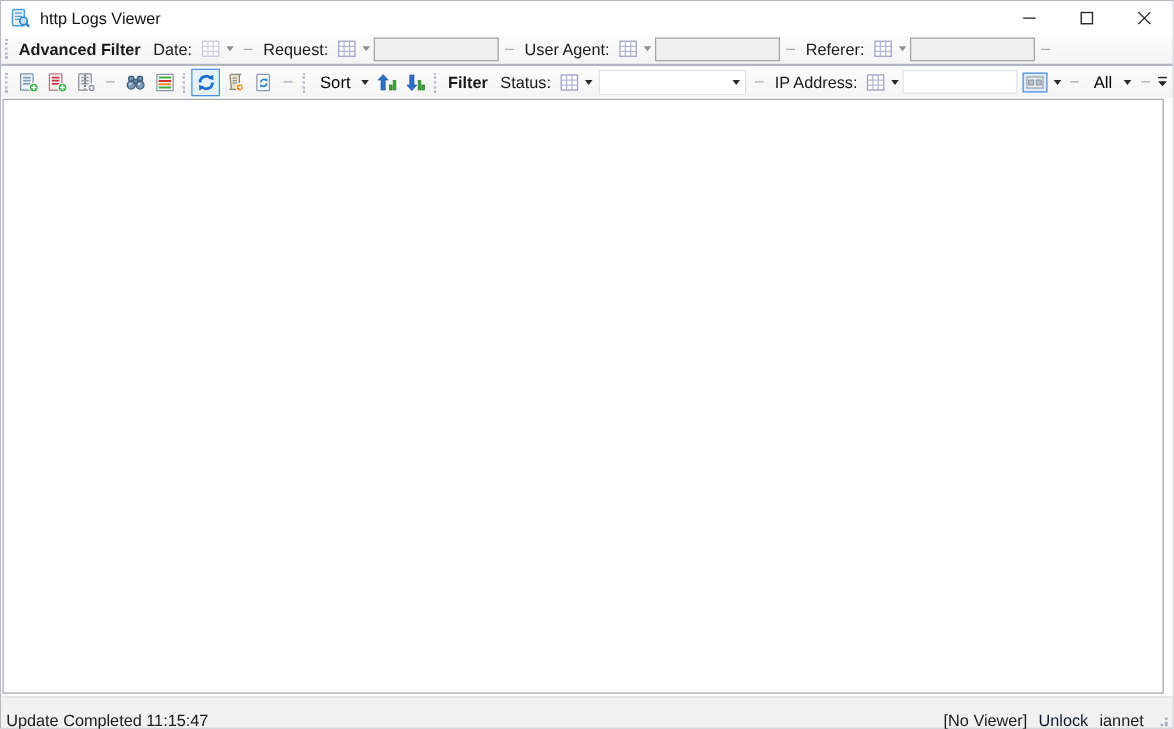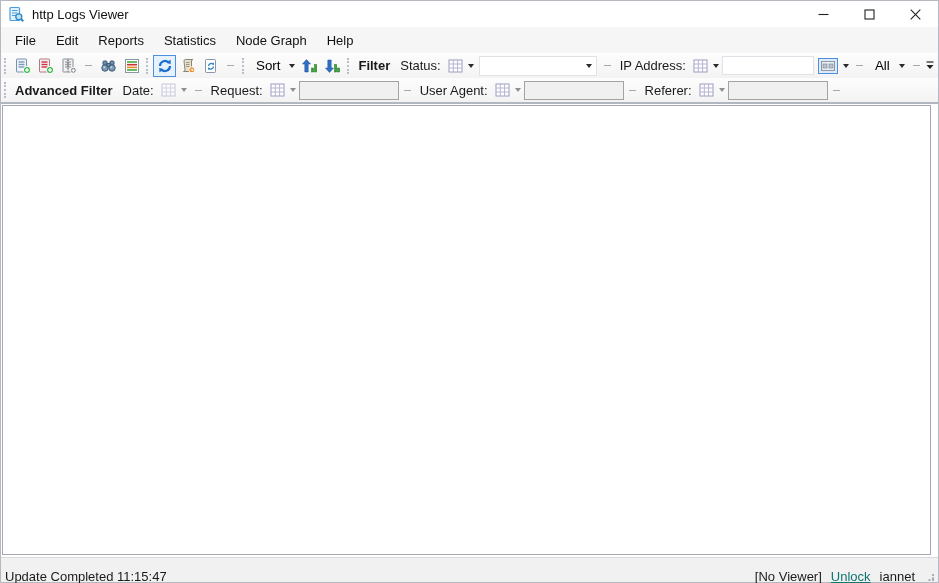--- a/index.html
+++ b/index.html
@@ -39,21 +39,21 @@
   .ipfmt-box { width:20px; height:16px; border:1px solid #4f8fdd; background:#dceafa; display:flex; align-items:center; justify-content:center; }
   .overflow-btn { position:absolute; right:1px; top:1px; width:14px; height:23px; border:none; background:transparent; display:flex; align-items:center; justify-content:center; }
 
   
   .main { flex:1 1 auto; background:#ffffff; position:relative; }
   .content-panel { position:absolute; left:1px; right:7px; top:1px; bottom:2px; background:#fff; border:1px solid #a5a9b1; }
 
   
   .statusbar { height:25px; background:#f1f1f2; border-top:1px solid #dadada; display:flex; align-items:center; padding:13px 3px 0 4px; flex:0 0 auto; font-size:13px; }
   .sb-right { margin-left:auto; display:flex; align-items:center; gap:9px; }
-  .link { color:#0f766e; text-decoration:underline; }
+  .link { color:#0f172a; }
   .resize-grip { width:11px; height:11px; align-self:flex-end; margin-bottom:2px; }
 </style>
 </head>
 <body>
 
 <div class="window">
 
   <div class="titlebar">
     <span class="app-ico">
       <svg width="17" height="17" viewBox="0 0 17 17">
@@ -79,27 +79,83 @@
       </button>
       <button class="cap-btn">
         <svg width="11" height="11" viewBox="0 0 11 11">
             <line x1="0.7" y1="0.7" x2="10.3" y2="10.3" stroke="#222" stroke-width="1.1"></line>
             <line x1="10.3" y1="0.7" x2="0.7" y2="10.3" stroke="#222" stroke-width="1.1"></line>
           </svg>
       </button>
     </div>
   </div>
 
-  <div class="menubar">
-    <div class="menu-item">File</div>
-    <div class="menu-item">Edit</div>
-    <div class="menu-item">Reports</div>
-    <div class="menu-item">Statistics</div>
-    <div class="menu-item">Node Graph</div>
-    <div class="menu-item">Help</div>
+
+  <div class="toolbar row2">
+    <div class="grip"></div>
+
+    <span class="tlabel bold">Advanced Filter</span>
+    <span class="tlabel">Date:</span>
+    <button class="grid-btn faded">
+      <svg width="15" height="14" viewBox="0 0 15 14">
+        <rect x="1" y="1" width="13" height="12" fill="#fff" stroke="#9c9cc0"></rect>
+        <line x1="5.3" y1="1" x2="5.3" y2="13" stroke="#b4b4d4"></line>
+        <line x1="9.6" y1="1" x2="9.6" y2="13" stroke="#b4b4d4"></line>
+        <line x1="1" y1="5" x2="14" y2="5" stroke="#b4b4d4"></line>
+        <line x1="1" y1="9" x2="14" y2="9" stroke="#b4b4d4"></line>
+      </svg>
+      <span class="dd-arrow gray"></span>
+    </button>
+
+    <div class="dash"></div>
+
+    <span class="tlabel">Request:</span>
+    <button class="grid-btn">
+      <svg width="15" height="14" viewBox="0 0 15 14">
+        <rect x="1" y="1" width="13" height="12" fill="#fff" stroke="#9c9cc0"></rect>
+        <line x1="5.3" y1="1" x2="5.3" y2="13" stroke="#b4b4d4"></line>
+        <line x1="9.6" y1="1" x2="9.6" y2="13" stroke="#b4b4d4"></line>
+        <line x1="1" y1="5" x2="14" y2="5" stroke="#b4b4d4"></line>
+        <line x1="1" y1="9" x2="14" y2="9" stroke="#b4b4d4"></line>
+      </svg>
+      <span class="dd-arrow gray"></span>
+    </button>
+    <input class="tinput" style="width: 100px;" value="">
+
+    <div class="dash"></div>
+
+    <span class="tlabel">User Agent:</span>
+    <button class="grid-btn">
+      <svg width="15" height="14" viewBox="0 0 15 14">
+        <rect x="1" y="1" width="13" height="12" fill="#fff" stroke="#9c9cc0"></rect>
+        <line x1="5.3" y1="1" x2="5.3" y2="13" stroke="#b4b4d4"></line>
+        <line x1="9.6" y1="1" x2="9.6" y2="13" stroke="#b4b4d4"></line>
+        <line x1="1" y1="5" x2="14" y2="5" stroke="#b4b4d4"></line>
+        <line x1="1" y1="9" x2="14" y2="9" stroke="#b4b4d4"></line>
+      </svg>
+      <span class="dd-arrow gray"></span>
+    </button>
+    <input class="tinput" style="width: 100px;" value="">
+
+    <div class="dash"></div>
+
+    <span class="tlabel">Referer:</span>
+    <button class="grid-btn">
+      <svg width="15" height="14" viewBox="0 0 15 14">
+        <rect x="1" y="1" width="13" height="12" fill="#fff" stroke="#9c9cc0"></rect>
+        <line x1="5.3" y1="1" x2="5.3" y2="13" stroke="#b4b4d4"></line>
+        <line x1="9.6" y1="1" x2="9.6" y2="13" stroke="#b4b4d4"></line>
+        <line x1="1" y1="5" x2="14" y2="5" stroke="#b4b4d4"></line>
+        <line x1="1" y1="9" x2="14" y2="9" stroke="#b4b4d4"></line>
+      </svg>
+      <span class="dd-arrow gray"></span>
+    </button>
+    <input class="tinput" style="width: 100px;" value="">
+
+    <div class="dash"></div>
   </div>
 
   <div class="toolbar row1">
     <div class="grip"></div>
 
     <button class="tbtn">
       <svg width="16" height="16" viewBox="0 0 16 16">
         <rect x="1.5" y="1" width="10" height="13" rx="0.5" fill="#eef4fb" stroke="#7a93ad"></rect>
         <line x1="3.5" y1="4" x2="9.5" y2="4" stroke="#7f9ab5" stroke-width="1.4"></line>
         <line x1="3.5" y1="6.5" x2="9.5" y2="6.5" stroke="#7f9ab5" stroke-width="1.4"></line>
@@ -260,84 +316,20 @@
     </button>
 
     <div class="dash"></div>
 
     <button class="overflow-btn">
       <svg width="8" height="10" viewBox="0 0 8 10">
         <line x1="0.5" y1="1" x2="7.5" y2="1" stroke="#222" stroke-width="1.2"></line>
         <polygon points="0.5,4 7.5,4 4,8" fill="#222"></polygon>
       </svg>
     </button>
-  </div>
-
-  <div class="toolbar row2">
-    <div class="grip"></div>
-
-    <span class="tlabel bold">Advanced Filter</span>
-    <span class="tlabel">Date:</span>
-    <button class="grid-btn faded">
-      <svg width="15" height="14" viewBox="0 0 15 14">
-        <rect x="1" y="1" width="13" height="12" fill="#fff" stroke="#9c9cc0"></rect>
-        <line x1="5.3" y1="1" x2="5.3" y2="13" stroke="#b4b4d4"></line>
-        <line x1="9.6" y1="1" x2="9.6" y2="13" stroke="#b4b4d4"></line>
-        <line x1="1" y1="5" x2="14" y2="5" stroke="#b4b4d4"></line>
-        <line x1="1" y1="9" x2="14" y2="9" stroke="#b4b4d4"></line>
-      </svg>
-      <span class="dd-arrow gray"></span>
-    </button>
-
-    <div class="dash"></div>
-
-    <span class="tlabel">Request:</span>
-    <button class="grid-btn">
-      <svg width="15" height="14" viewBox="0 0 15 14">
-        <rect x="1" y="1" width="13" height="12" fill="#fff" stroke="#9c9cc0"></rect>
-        <line x1="5.3" y1="1" x2="5.3" y2="13" stroke="#b4b4d4"></line>
-        <line x1="9.6" y1="1" x2="9.6" y2="13" stroke="#b4b4d4"></line>
-        <line x1="1" y1="5" x2="14" y2="5" stroke="#b4b4d4"></line>
-        <line x1="1" y1="9" x2="14" y2="9" stroke="#b4b4d4"></line>
-      </svg>
-      <span class="dd-arrow gray"></span>
-    </button>
-    <input class="tinput" style="width: 100px;" value="">
-
-    <div class="dash"></div>
-
-    <span class="tlabel">User Agent:</span>
-    <button class="grid-btn">
-      <svg width="15" height="14" viewBox="0 0 15 14">
-        <rect x="1" y="1" width="13" height="12" fill="#fff" stroke="#9c9cc0"></rect>
-        <line x1="5.3" y1="1" x2="5.3" y2="13" stroke="#b4b4d4"></line>
-        <line x1="9.6" y1="1" x2="9.6" y2="13" stroke="#b4b4d4"></line>
-        <line x1="1" y1="5" x2="14" y2="5" stroke="#b4b4d4"></line>
-        <line x1="1" y1="9" x2="14" y2="9" stroke="#b4b4d4"></line>
-      </svg>
-      <span class="dd-arrow gray"></span>
-    </button>
-    <input class="tinput" style="width: 100px;" value="">
-
-    <div class="dash"></div>
-
-    <span class="tlabel">Referer:</span>
-    <button class="grid-btn">
-      <svg width="15" height="14" viewBox="0 0 15 14">
-        <rect x="1" y="1" width="13" height="12" fill="#fff" stroke="#9c9cc0"></rect>
-        <line x1="5.3" y1="1" x2="5.3" y2="13" stroke="#b4b4d4"></line>
-        <line x1="9.6" y1="1" x2="9.6" y2="13" stroke="#b4b4d4"></line>
-        <line x1="1" y1="5" x2="14" y2="5" stroke="#b4b4d4"></line>
-        <line x1="1" y1="9" x2="14" y2="9" stroke="#b4b4d4"></line>
-      </svg>
-      <span class="dd-arrow gray"></span>
-    </button>
-    <input class="tinput" style="width: 100px;" value="">
-
-    <div class="dash"></div>
   </div>
 
   <div class="main">
     <div class="content-panel"></div>
   </div>
 
   <div class="statusbar">
     <span>Update Completed 11:15:47</span>
     <div class="sb-right">
       <span>[No Viewer]</span>

